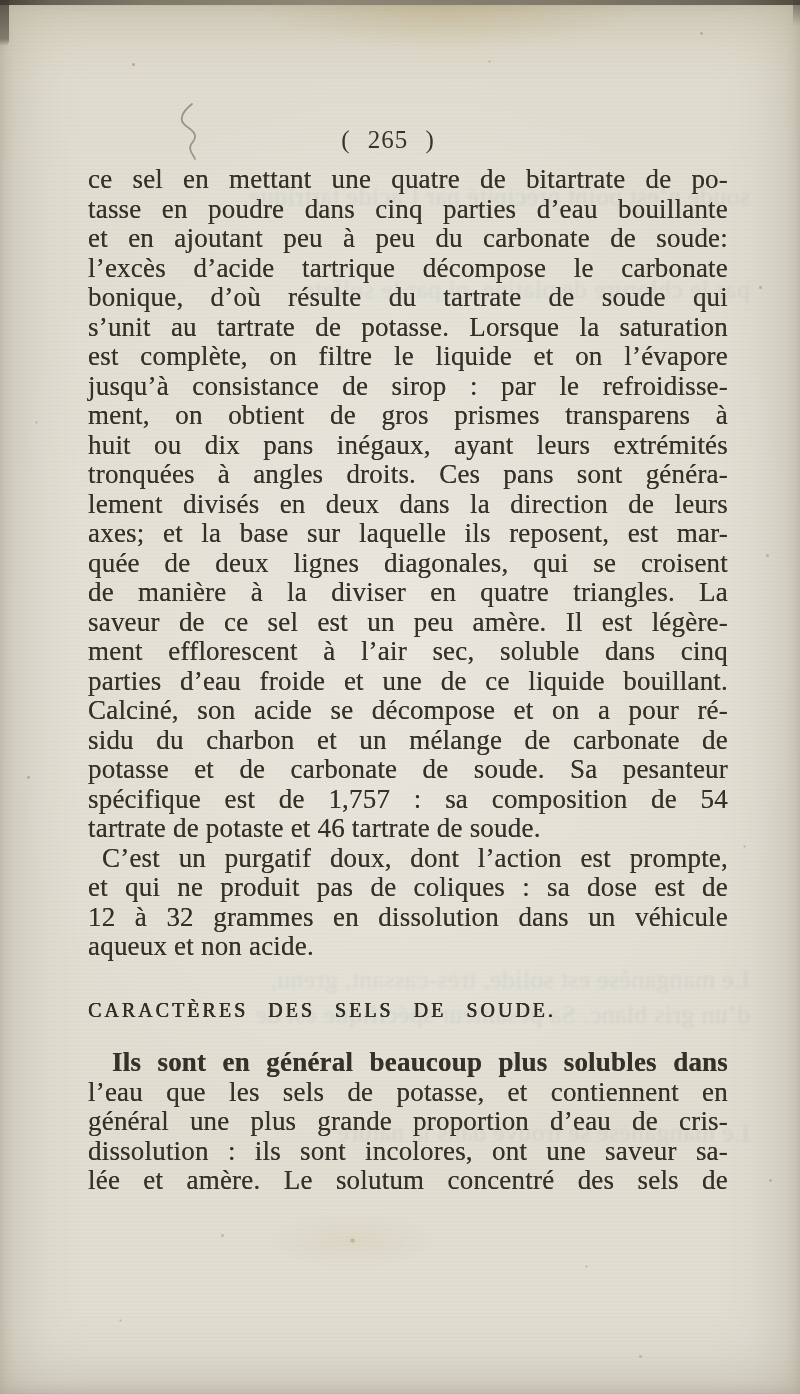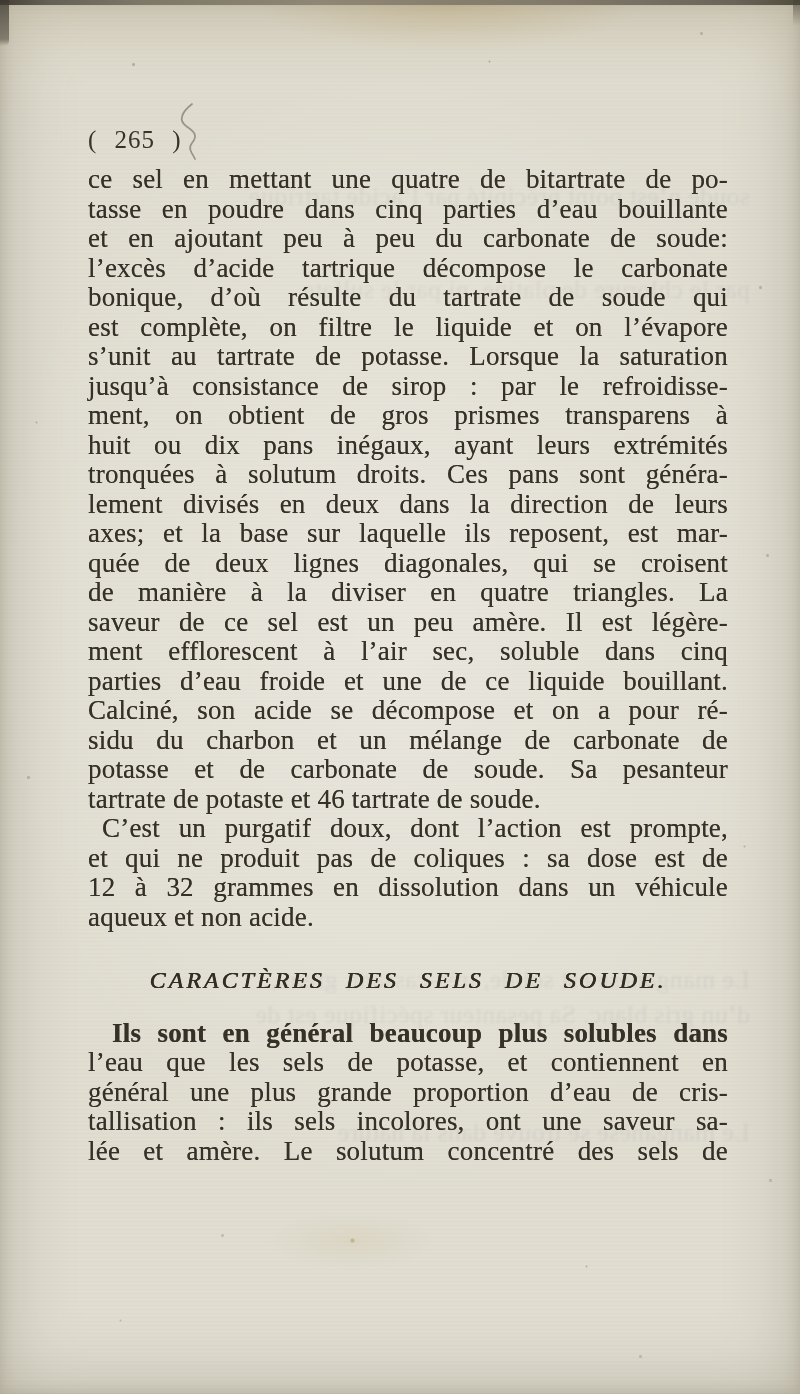--- a/index.html
+++ b/index.html
@@ -48,43 +48,43 @@
     filter: blur(1.1px);
     white-space: nowrap; overflow: hidden;
   }
 
   
   .squiggle { position: absolute; left: 162px; top: 98px; opacity: 0.8; }
 
   
   .page-number {
     position: absolute; top: 126px; left: 88px; width: 600px;
+    text-align: center;
     font-size: 25px; letter-spacing: 1px; word-spacing: 10px;
     color: #38332b;
   }
 
   
   .text-block {
     position: absolute; top: 165px; left: 88px; width: 640px;
     font-size: 27px; line-height: 29.5px; letter-spacing: 0.2px;
     text-shadow: 0 0 0.6px rgba(53,48,40,0.75);
   }
   .para { margin: 0; }
   .para .line { text-align: justify; text-align-last: justify; }
   .para .line.no-stretch { text-align-last: left; }
   .para.indent-sm .line:first-child { text-indent: 14px; }
   .para.indent-md .line:first-child { text-indent: 24px; font-weight: bold; }
 
   .section-heading {
     margin: 34px 0 23px 0;
-    font-size: 24px; font-weight: normal;
+    font-size: 20px; font-weight: normal;
     letter-spacing: 3px; word-spacing: 12px;
-    text-align: center; color: #322d25;
+    color: #322d25;
     text-shadow: 0.5px 0 0 currentColor, 0 0 0.5px rgba(50,45,37,0.8);
-    font-style: italic;
   }
 
   
   .specks {
     position: absolute; top: 0; left: 0; width: 1px; height: 1px;
     background: transparent; border-radius: 50%;
     box-shadow:
       133px 64px 0 1px rgba(120,110,88,0.40),
       489px 61px 0 0.5px rgba(120,110,88,0.45),
       701px 33px 0 1px rgba(130,118,95,0.35),
@@ -125,48 +125,49 @@
 
   <div class="page-number">( 265 )</div>
 
   <div class="text-block">
     <div class="para">
         <div class="line">ce sel en mettant une quatre de bitartrate de po-</div>
         <div class="line">tasse en poudre dans cinq parties d’eau bouillante</div>
         <div class="line">et en ajoutant peu à peu du carbonate de soude:</div>
         <div class="line">l’excès d’acide tartrique décompose le carbonate</div>
         <div class="line">bonique, d’où résulte du tartrate de soude qui</div>
+        <div class="line">s’unit au tartrate de potasse. Lorsque la saturation</div>
         <div class="line">est complète, on filtre le liquide et on l’évapore</div>
-        <div class="line">s’unit au tartrate de potasse. Lorsque la saturation</div>
         <div class="line">jusqu’à consistance de sirop : par le refroidisse-</div>
         <div class="line">ment, on obtient de gros prismes transparens à</div>
         <div class="line">huit ou dix pans inégaux, ayant leurs extrémités</div>
-        <div class="line">tronquées à solutum droits. Ces pans sont généra-</div>
+        <div class="line">tronquées à angles droits. Ces pans sont généra-</div>
         <div class="line">lement divisés en deux dans la direction de leurs</div>
         <div class="line">axes; et la base sur laquelle ils reposent, est mar-</div>
         <div class="line">quée de deux lignes diagonales, qui se croisent</div>
         <div class="line">de manière à la diviser en quatre triangles. La</div>
         <div class="line">saveur de ce sel est un peu amère. Il est légère-</div>
         <div class="line">ment efflorescent à l’air sec, soluble dans cinq</div>
         <div class="line">parties d’eau froide et une de ce liquide bouillant.</div>
         <div class="line">Calciné, son acide se décompose et on a pour ré-</div>
         <div class="line">sidu du charbon et un mélange de carbonate de</div>
         <div class="line">potasse et de carbonate de soude. Sa pesanteur</div>
+        <div class="line">spécifique est de 1,757 : sa composition de 54</div>
         <div class="line no-stretch">tartrate de potaste et 46 tartrate de soude.</div>
       </div>
     <div class="para indent-sm">
         <div class="line">C’est un purgatif doux, dont l’action est prompte,</div>
         <div class="line">et qui ne produit pas de coliques : sa dose est de</div>
         <div class="line">12 à 32 grammes en dissolution dans un véhicule</div>
         <div class="line no-stretch">aqueux et non acide.</div>
       </div>
     <h2 class="section-heading">CARACTÈRES DES SELS DE SOUDE.</h2>
     <div class="para indent-md">
         <div class="line">Ils sont en général beaucoup plus solubles dans</div>
         <div class="line">l’eau que les sels de potasse, et contiennent en</div>
         <div class="line">général une plus grande proportion d’eau de cris-</div>
-        <div class="line">tallisation : ils sels incolores, ont une saveur sa-</div>
+        <div class="line">dissolution : ils sont incolores, ont une saveur sa-</div>
         <div class="line">lée et amère. Le solutum concentré des sels de</div>
       </div>
   </div>
 
   <div class="specks"></div>
 </div>
 
 </body></html>

